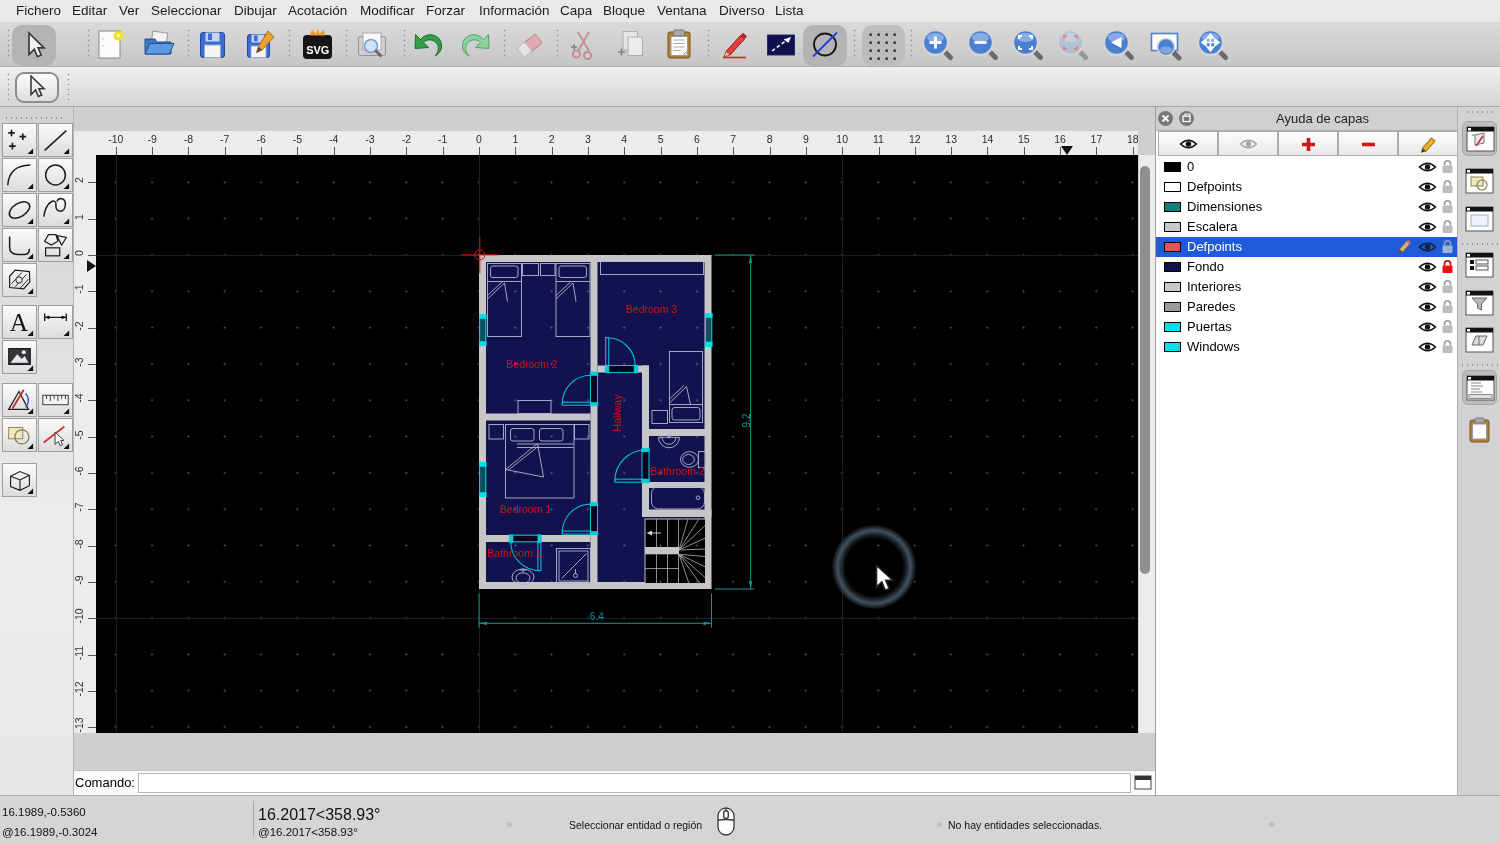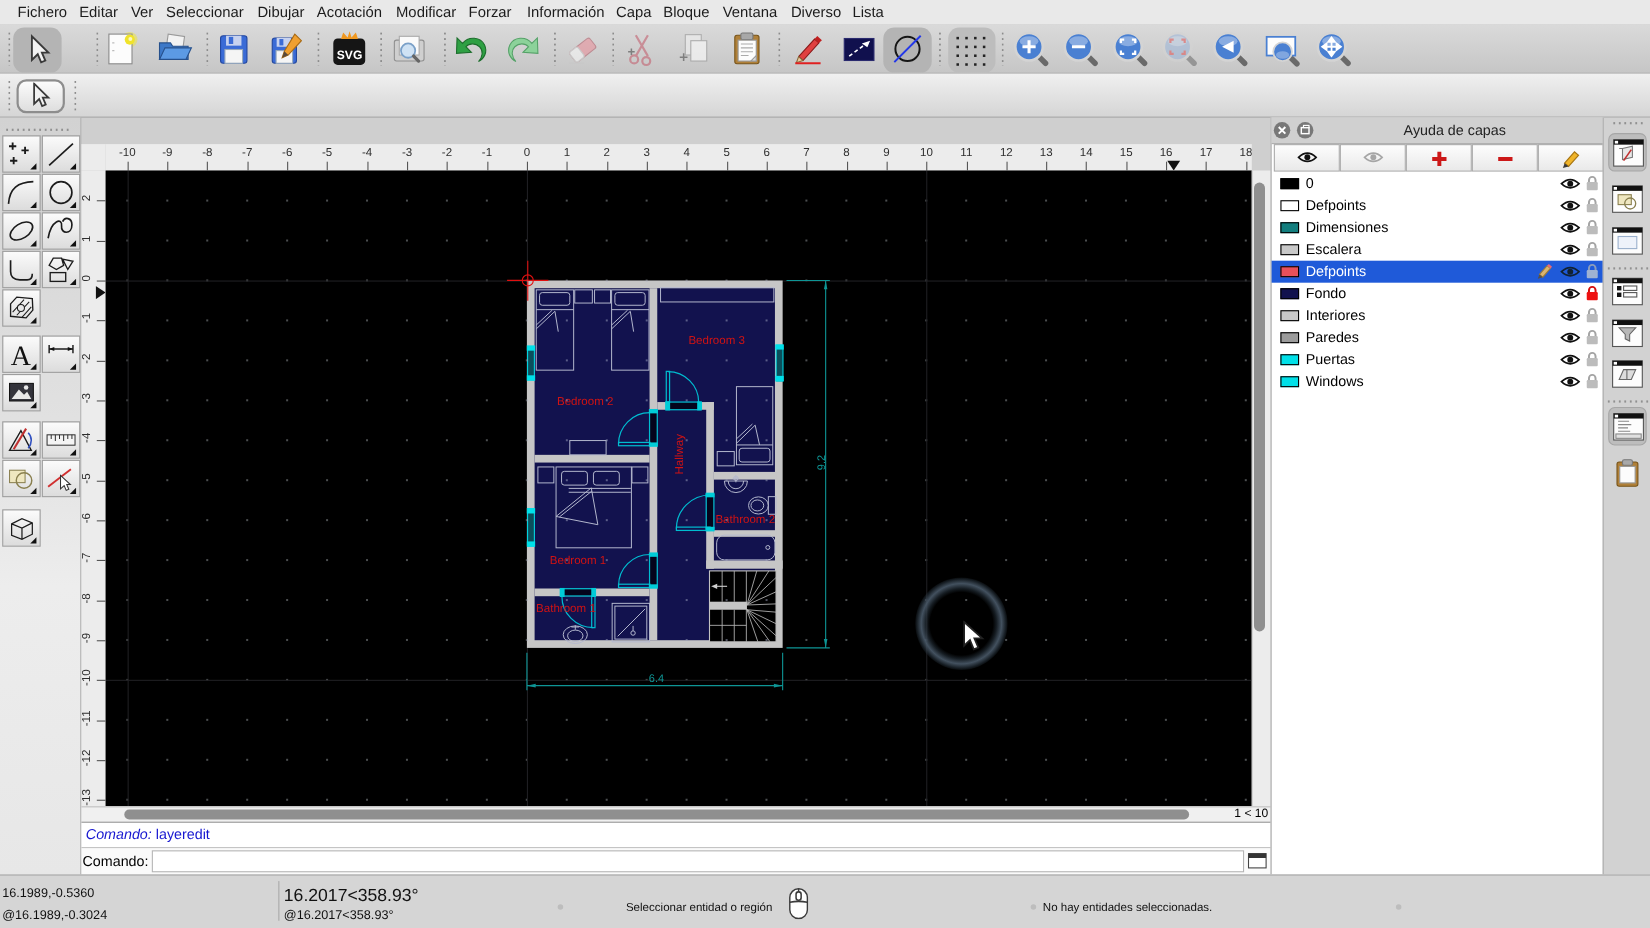--- a/index.html
+++ b/index.html
@@ -578,27 +578,20 @@
         </svg>
         <div style="position:absolute;left:383px;top:100px;width:233px;height:334px;background-image:radial-gradient(circle,rgba(160,165,192,0.5) 0.8px,transparent 1.25px);background-size:36.32px 36.32px;background-position:-18.16px -18.16px"></div>
         <div style="position:absolute;left:736.3px;top:369.5px;width:84px;height:84px;border-radius:50%;background:radial-gradient(circle,rgba(40,52,64,0) 28.5px,rgba(44,58,70,0.5) 32px,rgba(76,92,108,0.88) 36.5px,rgba(44,58,70,0.5) 40.5px,rgba(40,52,64,0) 43px)"></div>
         <svg style="position:absolute;left:778.5px;top:409px" width="22" height="30" viewBox="0 0 22 30">
           <path d="M1.5,1.5 L1.5,23 L6.8,17.8 L10.3,26.3 L14.3,24.6 L10.8,16.4 L18,16.4 Z" fill="#fff" stroke="#222" stroke-width="1.6"></path>
         </svg>
       </div>
   <div id="vscroll" class="abs">
         <div style="position:absolute;left:1px;top:11px;width:10px;height:408px;background:#8f8f8f;border-radius:5px"></div>
       </div>
-  <div id="hscrollrow" class="abs">
-        <div style="position:absolute;left:39px;top:2px;width:968px;height:9px;background:#8f8f8f;border-radius:4.5px"></div>
-        <span style="position:absolute;right:3px;top:0px;font-size:11px">1 &lt; 10</span>
-      </div>
-  <div id="cmdhist" class="abs">
-        <span style="position:absolute;left:4px;top:3px;color:#1616d0"><i>Comando:</i> layeredit</span>
-      </div>
   <div id="cmdrow" class="abs">
         <span style="position:absolute;left:1px;top:4px;color:#000">Comando:</span>
     <div style="position:absolute;left:64px;top:2px;width:993px;height:20px;background:#fff;border:1px solid #b5b5b5"></div>
     <svg style="position:absolute;left:1060px;top:4px" width="18" height="15" viewBox="0 0 18 15">
           <rect x="1" y="1" width="16" height="13" fill="#fff" stroke="#444"></rect>
           <rect x="1" y="1" width="16" height="4" fill="#333"></rect>
         </svg>
   </div>
 </div>
 

